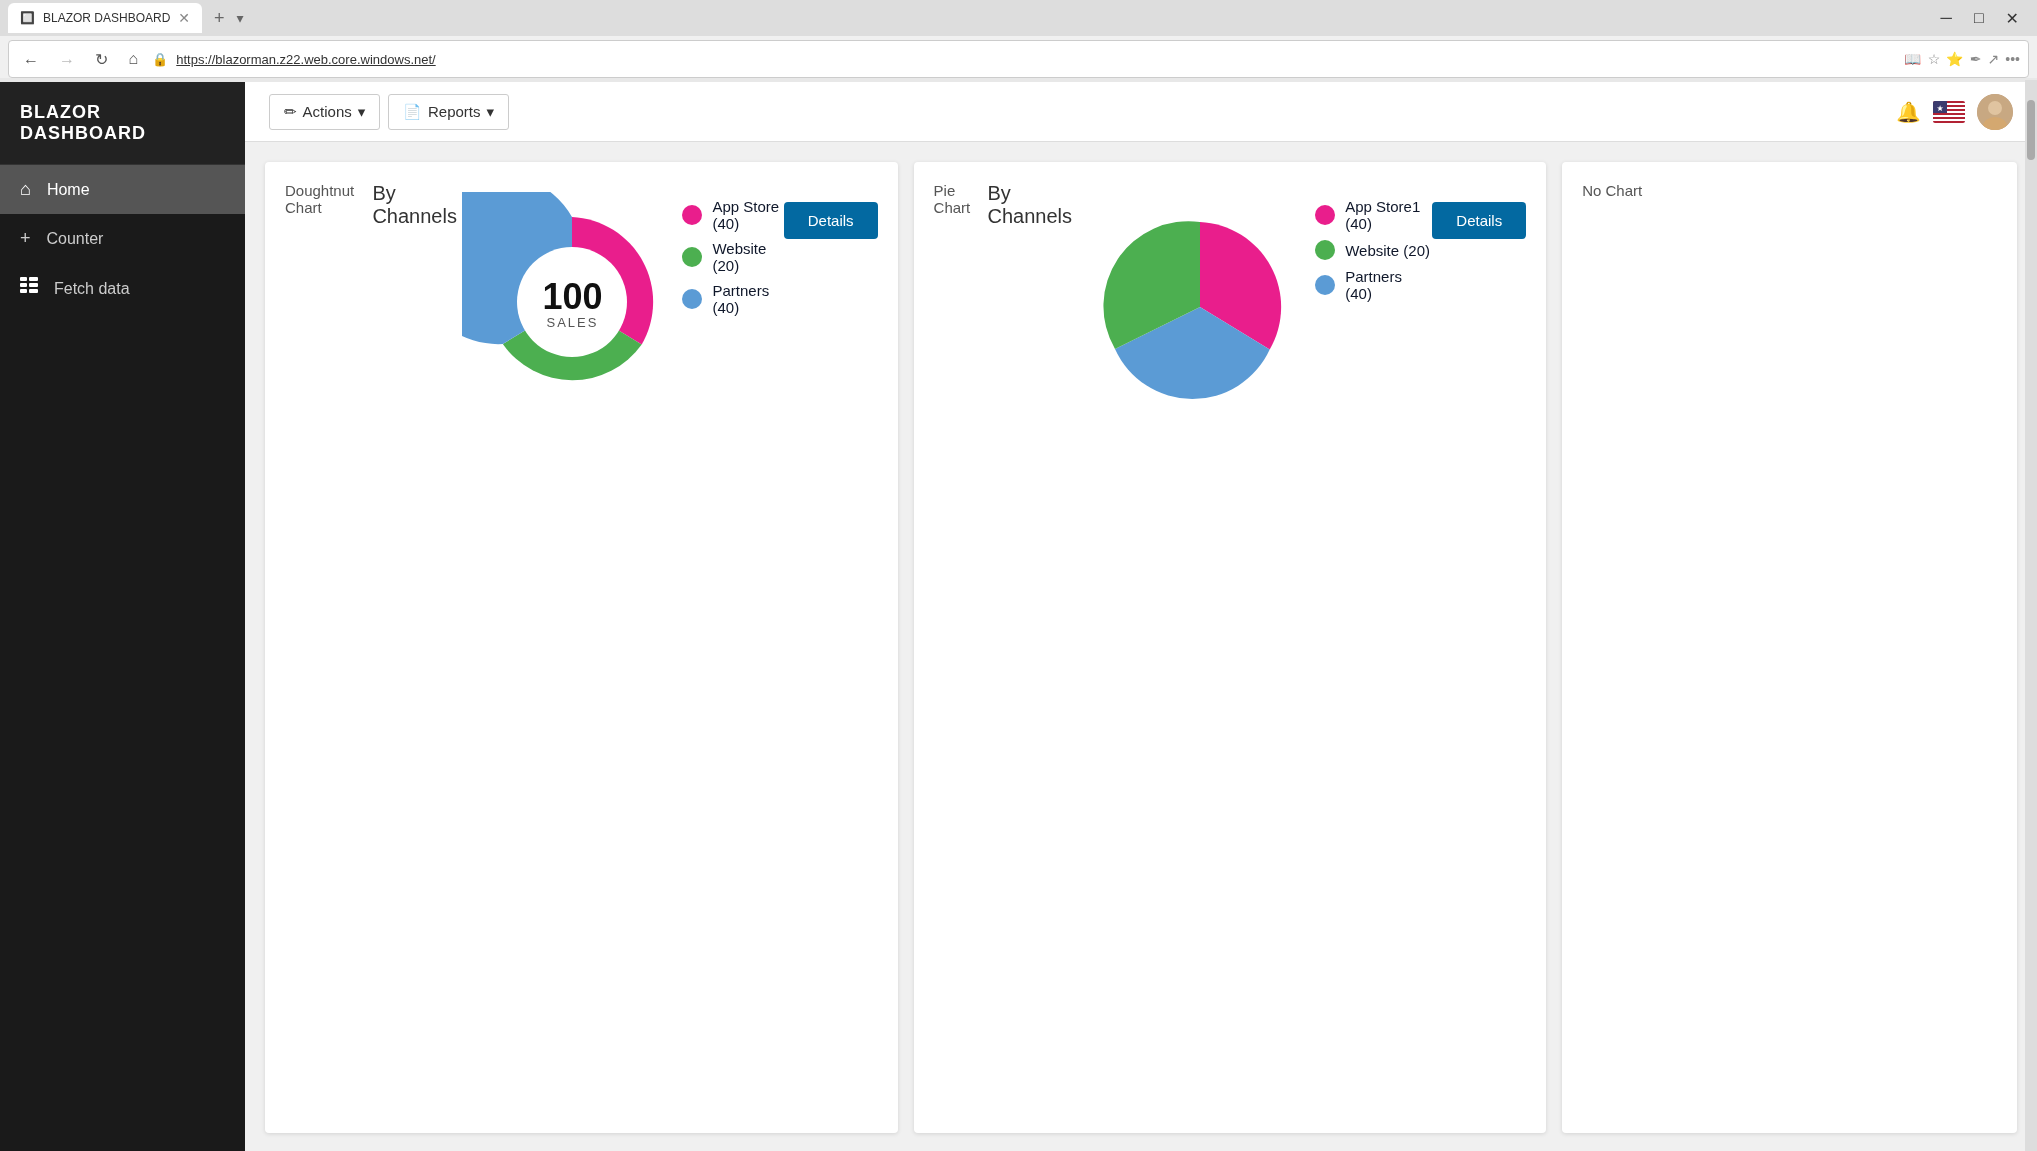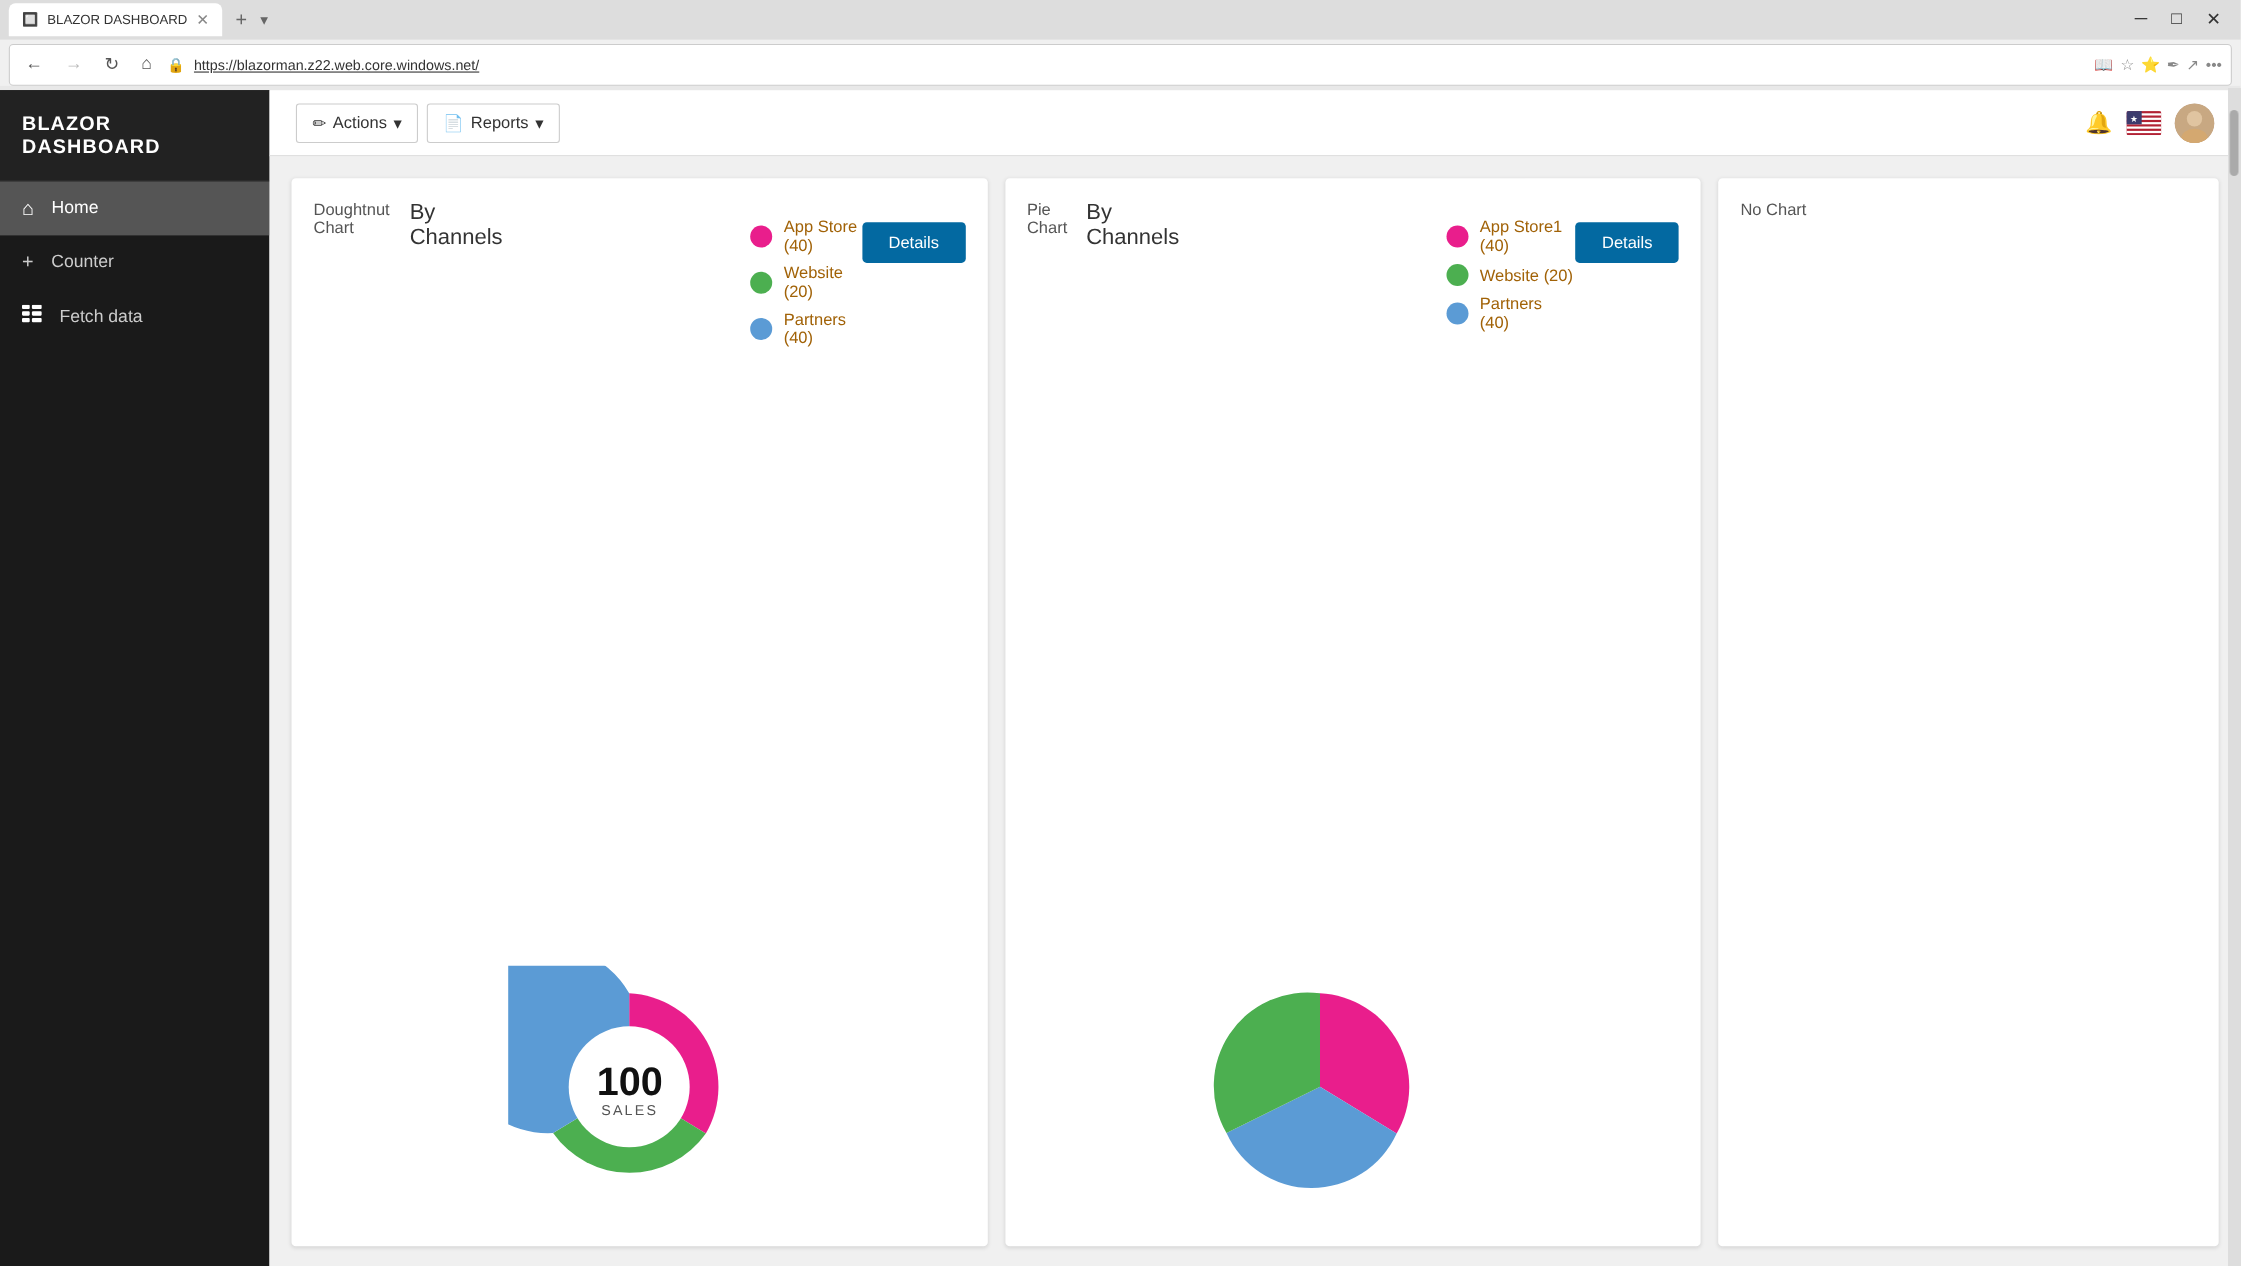--- a/index.html
+++ b/index.html
@@ -45,23 +45,23 @@
     .flag { width: 32px; height: 22px; border-radius: 2px; overflow: hidden; cursor: pointer; }
     .avatar { width: 36px; height: 36px; border-radius: 50%; background: #c0a080; overflow: hidden; cursor: pointer; display: flex; align-items: center; justify-content: center; font-size: 18px; }
 
     
     .content { flex: 1; padding: 20px; display: flex; gap: 16px; overflow: auto; }
 
     
     .card { background: white; border-radius: 4px; box-shadow: 0 1px 4px rgba(0,0,0,0.12); padding: 20px; flex: 1; min-width: 0; display: flex; flex-direction: row; }
     .card-title { font-size: 15px; color: #555; margin-bottom: 12px; font-weight: normal; }
     .chart-subtitle { font-size: 20px; color: #333; margin-bottom: 8px; }
-    .chart-container { display: flex; justify-content: center; align-items: flex-end; flex: 1; padding: 10px 0; }
+    .chart-container { display: flex; justify-content: center; align-items: flex-start; flex: 1; padding: 10px 0; }
     .legend { margin-top: 16px; display: flex; flex-direction: column; gap: 8px; }
-    .legend-item { display: flex; align-items: center; gap: 10px; font-size: 15px; color: #a16207; }
+    .legend-item { display: flex; align-items: center; gap: 10px; font-size: 15px; color: #0f172a; }
     .legend-dot { width: 20px; height: 20px; border-radius: 50%; flex-shrink: 0; }
     .details-btn { margin-top: 20px; background: #0369a1; color: white; border: none; padding: 10px 24px; border-radius: 4px; font-size: 15px; cursor: pointer; align-self: flex-start; }
 
     
     .scrollbar { width: 12px; background: #ddd; position: fixed; right: 0; top: 80px; bottom: 0; }
     .scroll-thumb { width: 8px; height: 60px; background: #aaa; border-radius: 4px; margin: 2px; margin-top: 20px; }
 
     
     .donut-center { position: absolute; top: 50%; left: 50%; transform: translate(-50%, -50%); text-align: center; }
     .donut-number { font-size: 36px; font-weight: bold; color: #111; line-height: 1; }

